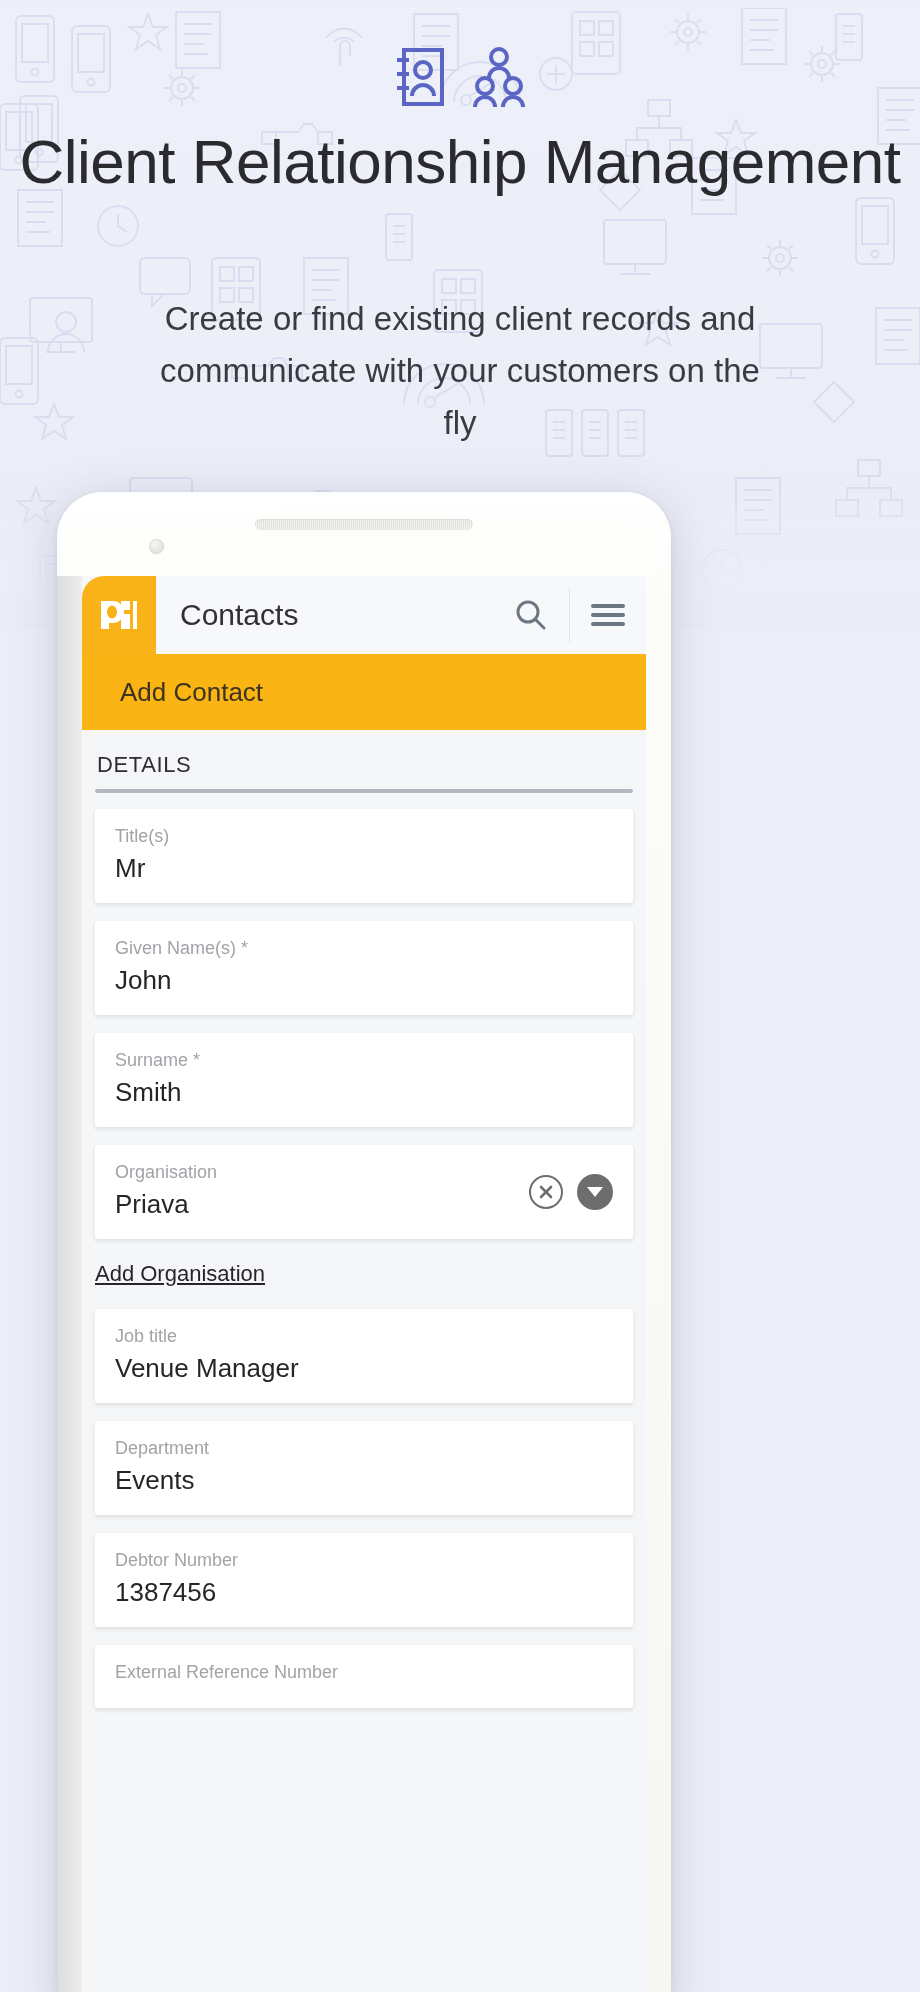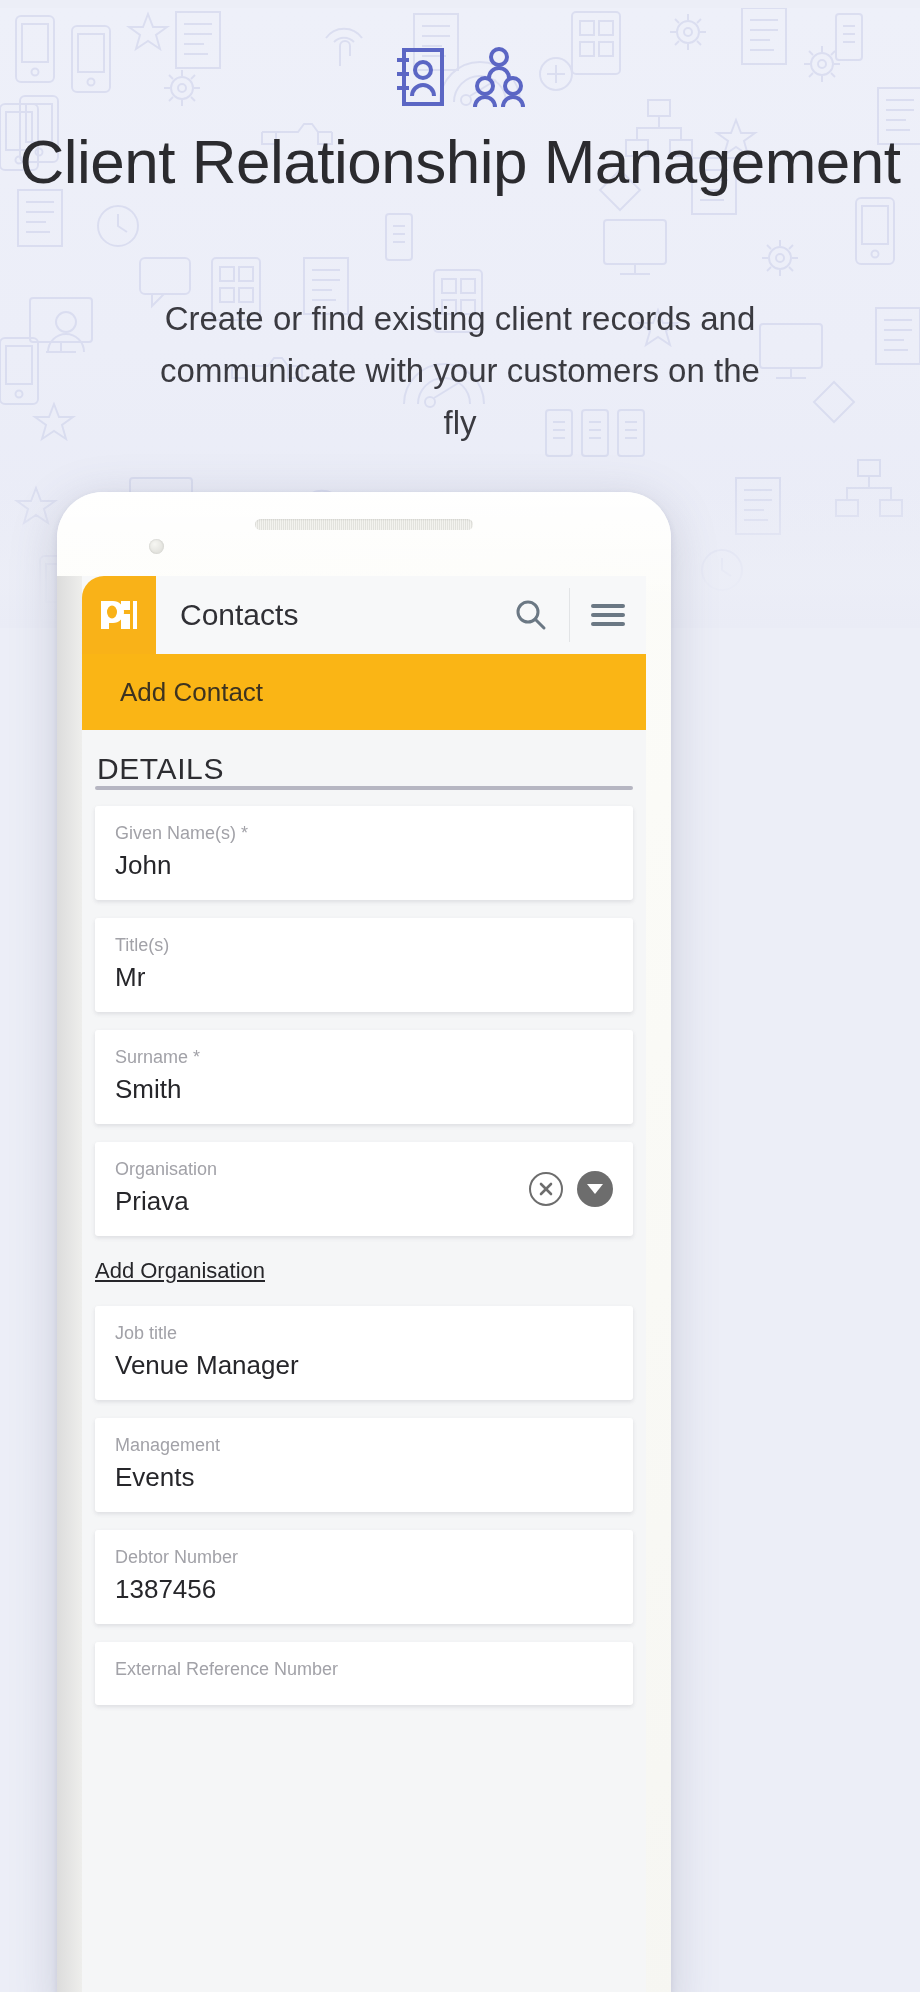--- a/index.html
+++ b/index.html
@@ -113,22 +113,22 @@
     height: 76px; background: #fab515;
     display: flex; align-items: center; padding-left: 38px;
     font-size: 26px; font-weight: 400; color: #3d3320;
   }
 
   
   .section {
     background: #f5f6f7; padding: 22px 13px 0 13px;
   }
   .section-label {
-    font-size: 30px; letter-spacing: .6px; color: #2d2d31;
-    padding-left: 2px; padding-bottom: 0;
+    font-size: 22px; letter-spacing: .6px; color: #2d2d31;
+    padding-left: 2px; padding-bottom: 11px;
   }
   .section-rule { height: 4px; background: #b6b6c2; border-radius: 2px; }
 
   
   .fields { background: #f5f6f7; padding: 16px 13px 0 13px; }
   .field {
     position: relative;
     background: #ffffff;
     border-radius: 3px;
     padding: 17px 20px 19px 20px;
@@ -394,27 +394,27 @@
       <div class="subbar">Add Contact</div>
 
       <div class="section">
         <div class="section-label">DETAILS</div>
         <div class="section-rule"></div>
       </div>
 
       <div class="fields">
 
         <div class="field">
+          <div class="field-label">Title(s)</div>
+          <div class="field-value">Mr</div>
+        </div>
+
+        <div class="field">
           <div class="field-label">Given Name(s) *</div>
           <div class="field-value">John</div>
-        </div>
-
-        <div class="field">
-          <div class="field-label">Title(s)</div>
-          <div class="field-value">Mr</div>
         </div>
 
         <div class="field">
           <div class="field-label">Surname *</div>
           <div class="field-value">Smith</div>
         </div>
 
         <div class="field">
           <div class="field-label">Organisation</div>
           <div class="field-value">Priava</div>
@@ -434,21 +434,21 @@
         <div class="link-row">
           <a class="link" href="#">Add Organisation</a>
         </div>
 
         <div class="field">
           <div class="field-label">Job title</div>
           <div class="field-value">Venue Manager</div>
         </div>
 
         <div class="field">
-          <div class="field-label">Management</div>
+          <div class="field-label">Department</div>
           <div class="field-value">Events</div>
         </div>
 
         <div class="field">
           <div class="field-label">Debtor Number</div>
           <div class="field-value">1387456</div>
         </div>
 
         <div class="field partial">
           <div class="field-label">External Reference Number</div>

